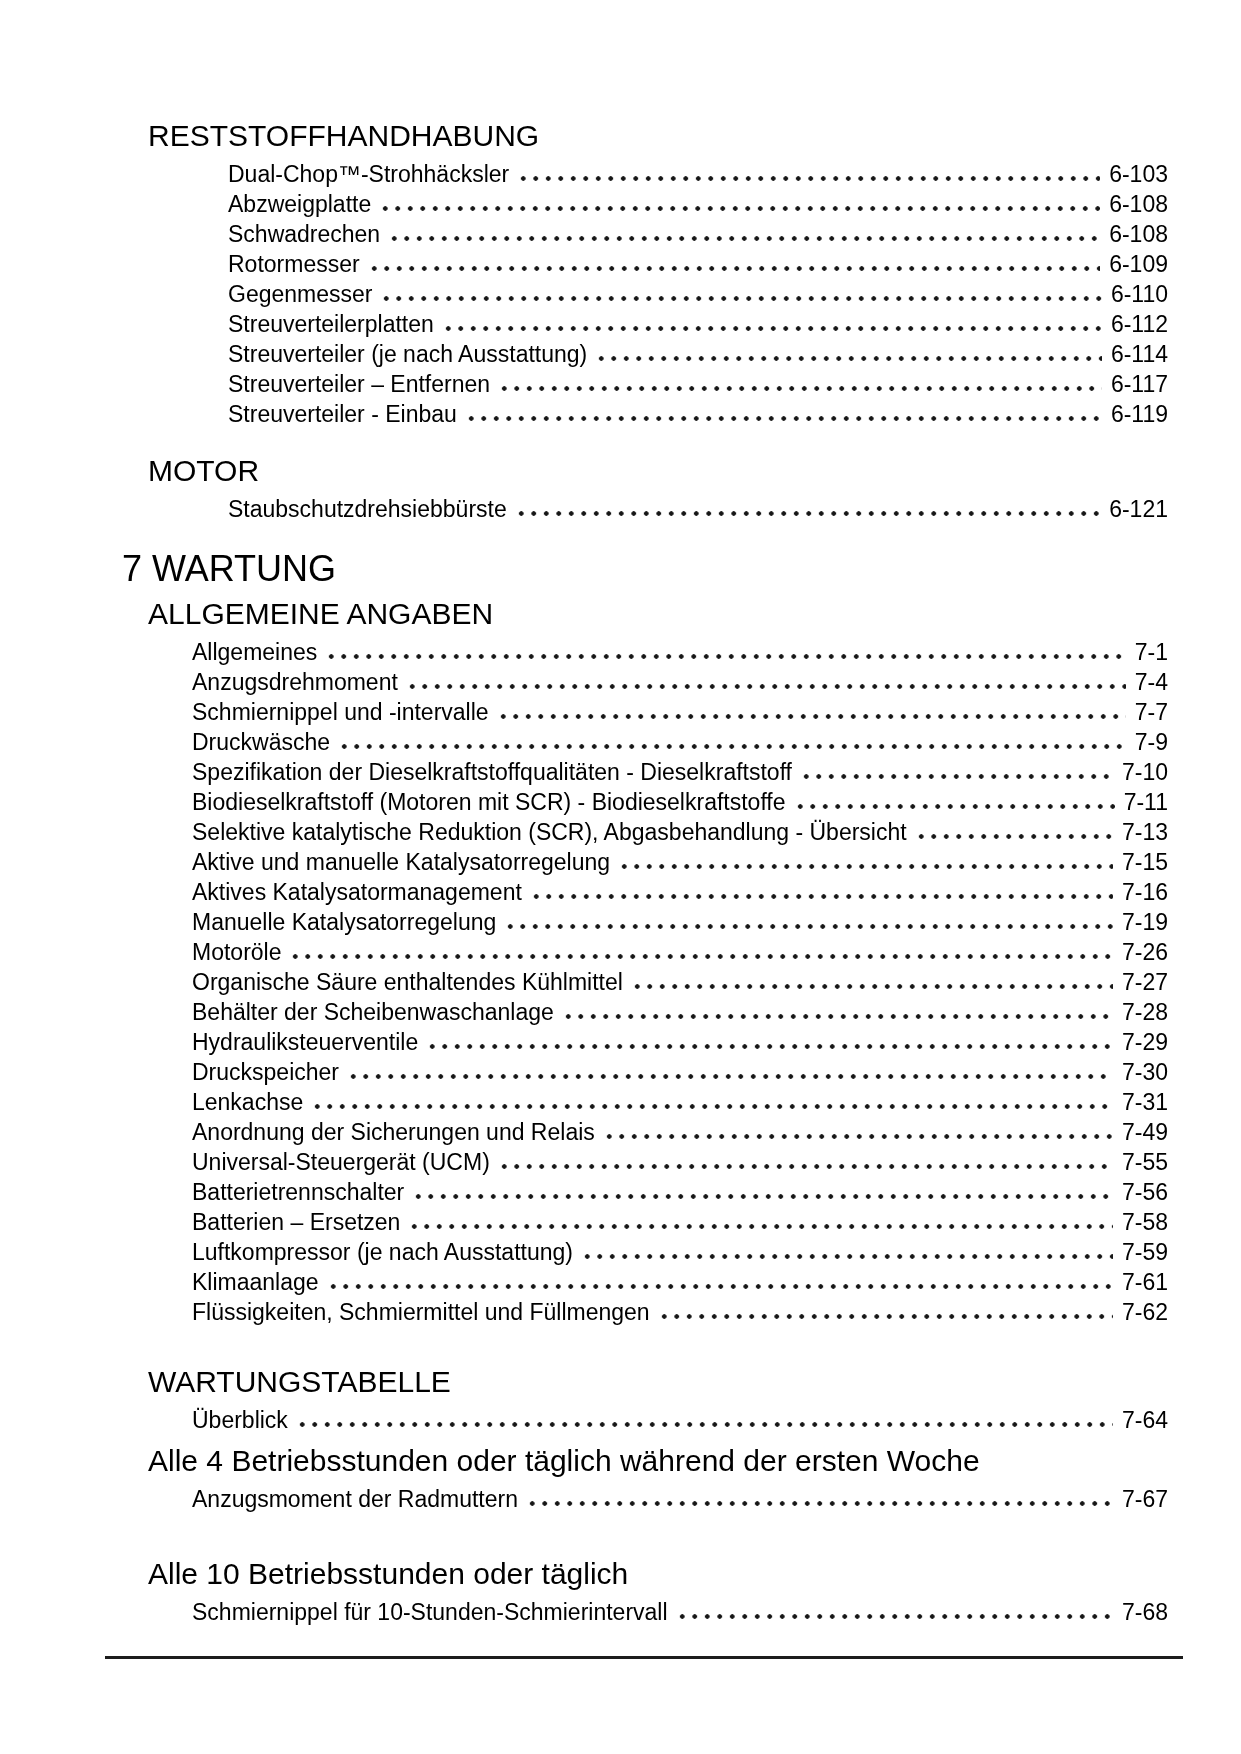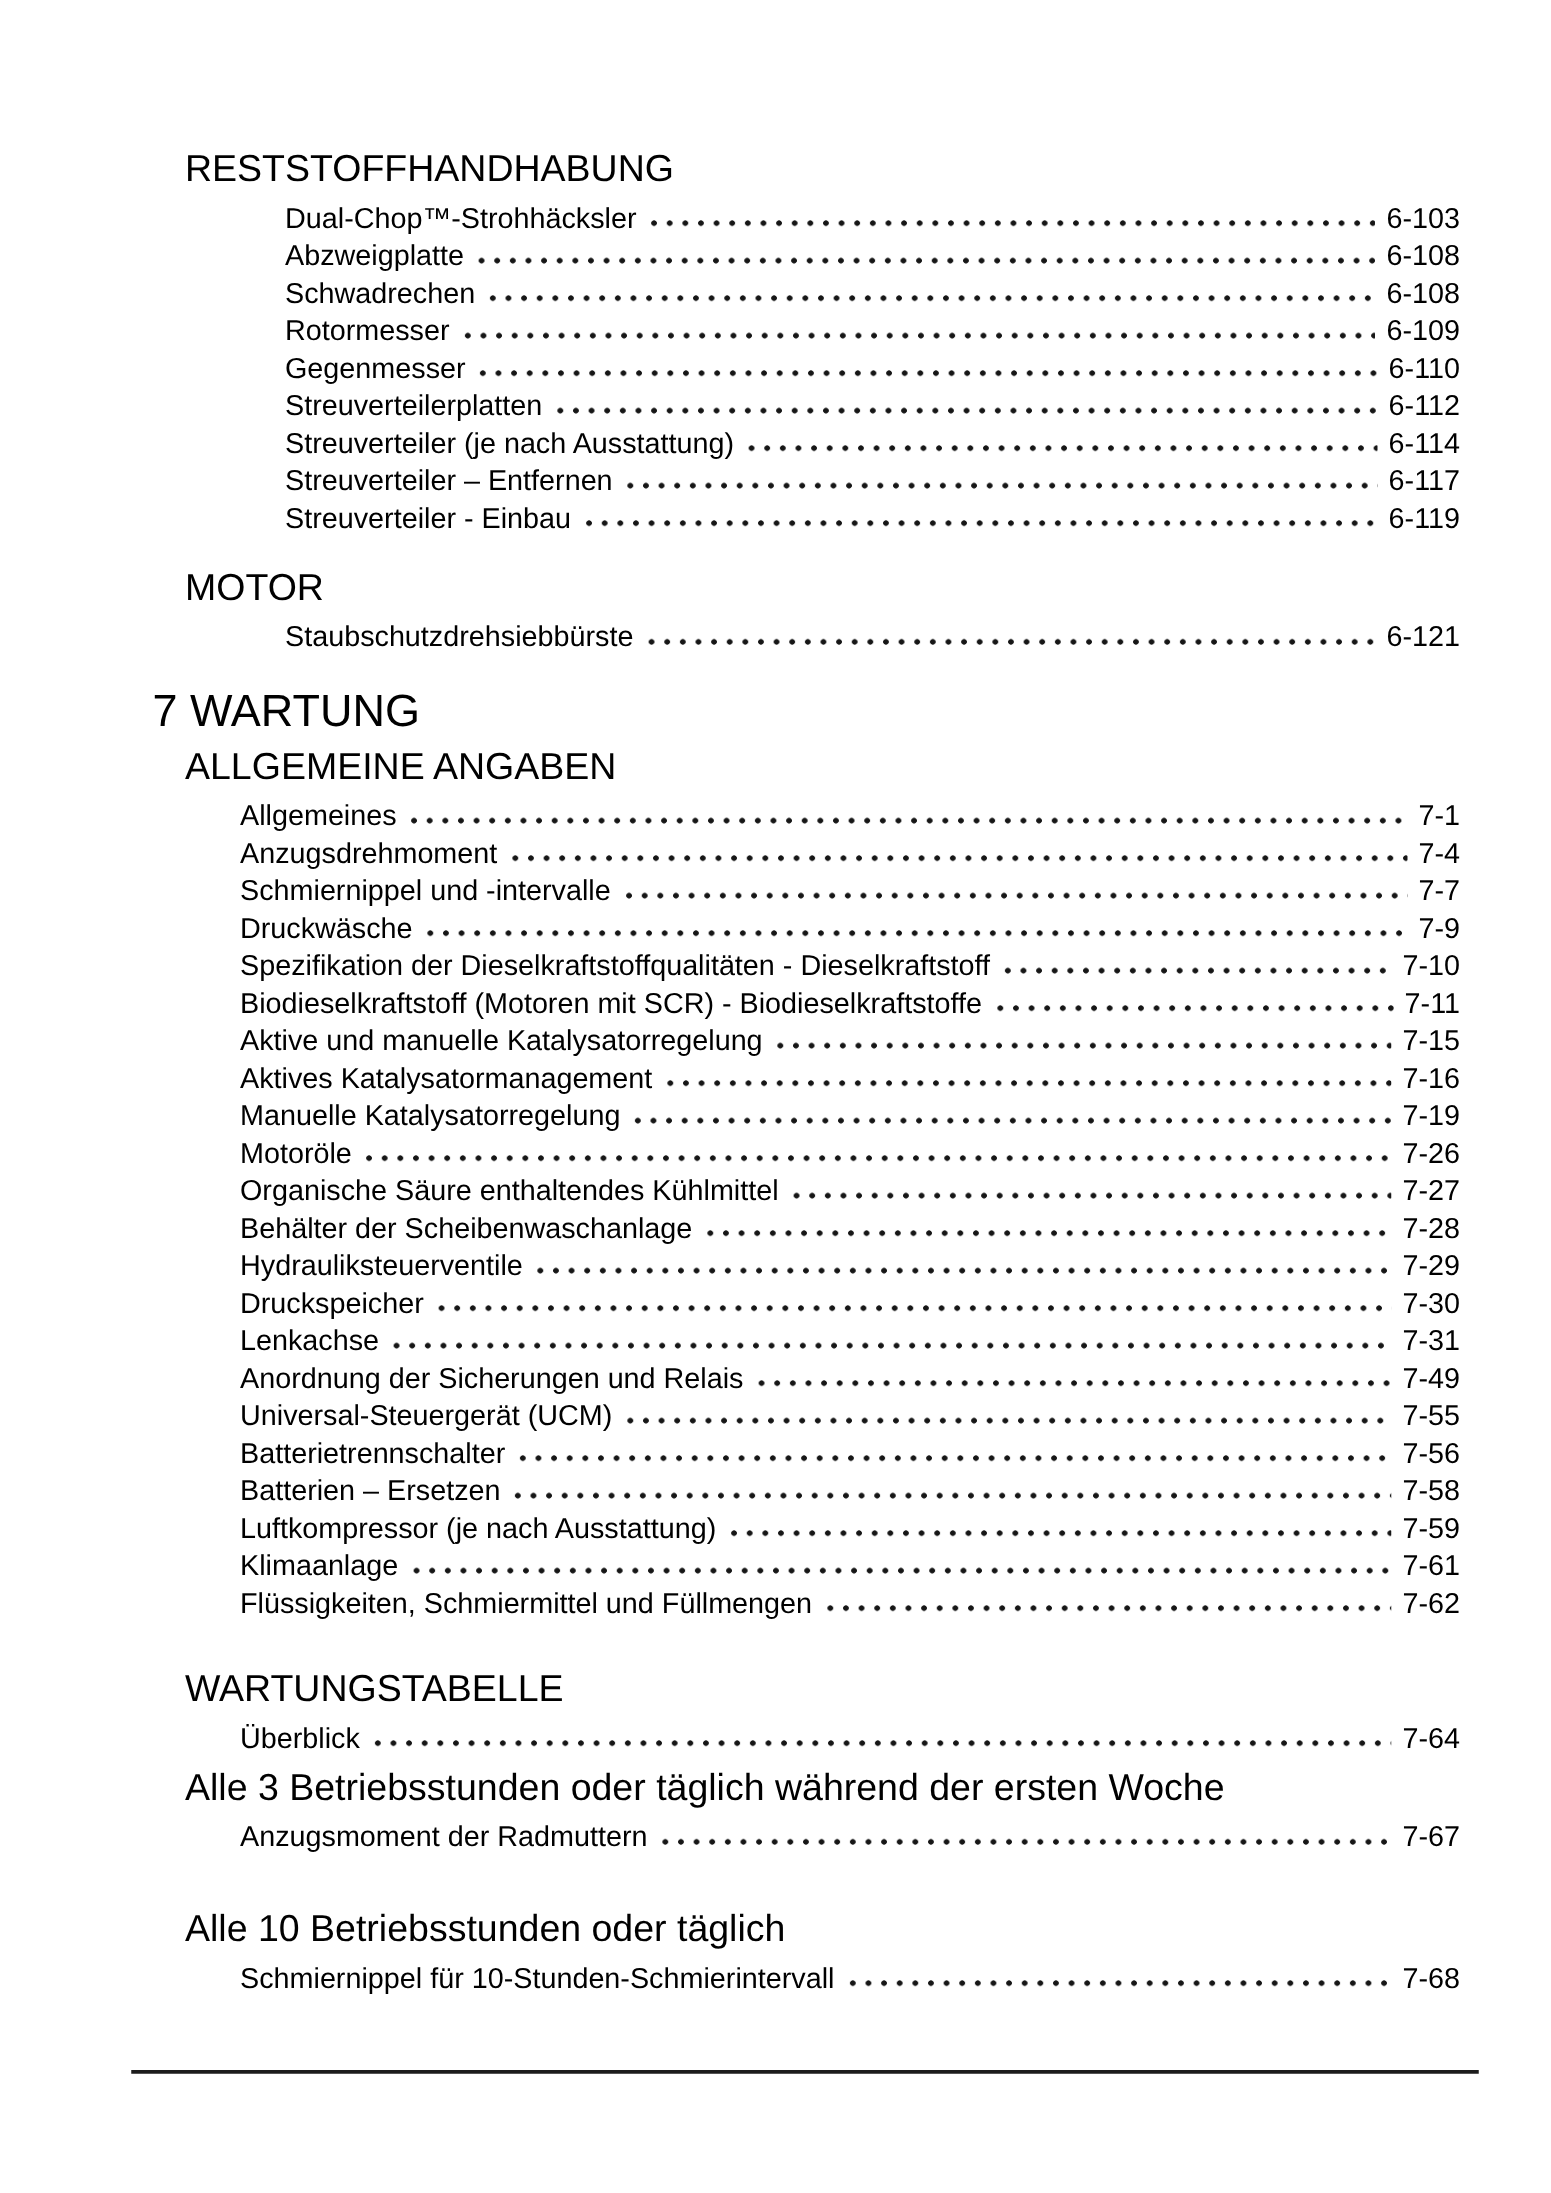--- a/index.html
+++ b/index.html
@@ -172,20 +172,25 @@
           <span class="entry-label">Spezifikation der Dieselkraftstoffqualitäten - Dieselkraftstoff</span>
           <span class="leader"></span>
           <span class="entry-page">7-10</span>
         </div>
         <div class="entry">
           <span class="entry-label">Biodieselkraftstoff (Motoren mit SCR) - Biodieselkraftstoffe</span>
           <span class="leader"></span>
           <span class="entry-page">7-11</span>
         </div>
         <div class="entry">
+          <span class="entry-label">Selektive katalytische Reduktion (SCR), Abgasbehandlung - Übersicht</span>
+          <span class="leader"></span>
+          <span class="entry-page">7-13</span>
+        </div>
+        <div class="entry">
           <span class="entry-label">Aktive und manuelle Katalysatorregelung</span>
           <span class="leader"></span>
           <span class="entry-page">7-15</span>
         </div>
         <div class="entry">
           <span class="entry-label">Aktives Katalysatormanagement</span>
           <span class="leader"></span>
           <span class="entry-page">7-16</span>
         </div>
         <div class="entry">
@@ -264,21 +269,21 @@
       <div class="sec-heading">WARTUNGSTABELLE</div>
       <div class="entries normal">
         <div class="entry">
           <span class="entry-label">Überblick</span>
           <span class="leader"></span>
           <span class="entry-page">7-64</span>
         </div>
       </div>
     </section>
     <section class="sec sec-subchapter">
-      <div class="sec-heading">Alle 3 Betriebsstunden oder täglich während der ersten Woche</div>
+      <div class="sec-heading">Alle 4 Betriebsstunden oder täglich während der ersten Woche</div>
       <div class="entries normal">
         <div class="entry">
           <span class="entry-label">Anzugsmoment der Radmuttern</span>
           <span class="leader"></span>
           <span class="entry-page">7-67</span>
         </div>
       </div>
     </section>
     <section class="sec sec-subchapter">
       <div class="sec-heading">Alle 10 Betriebsstunden oder täglich</div>

